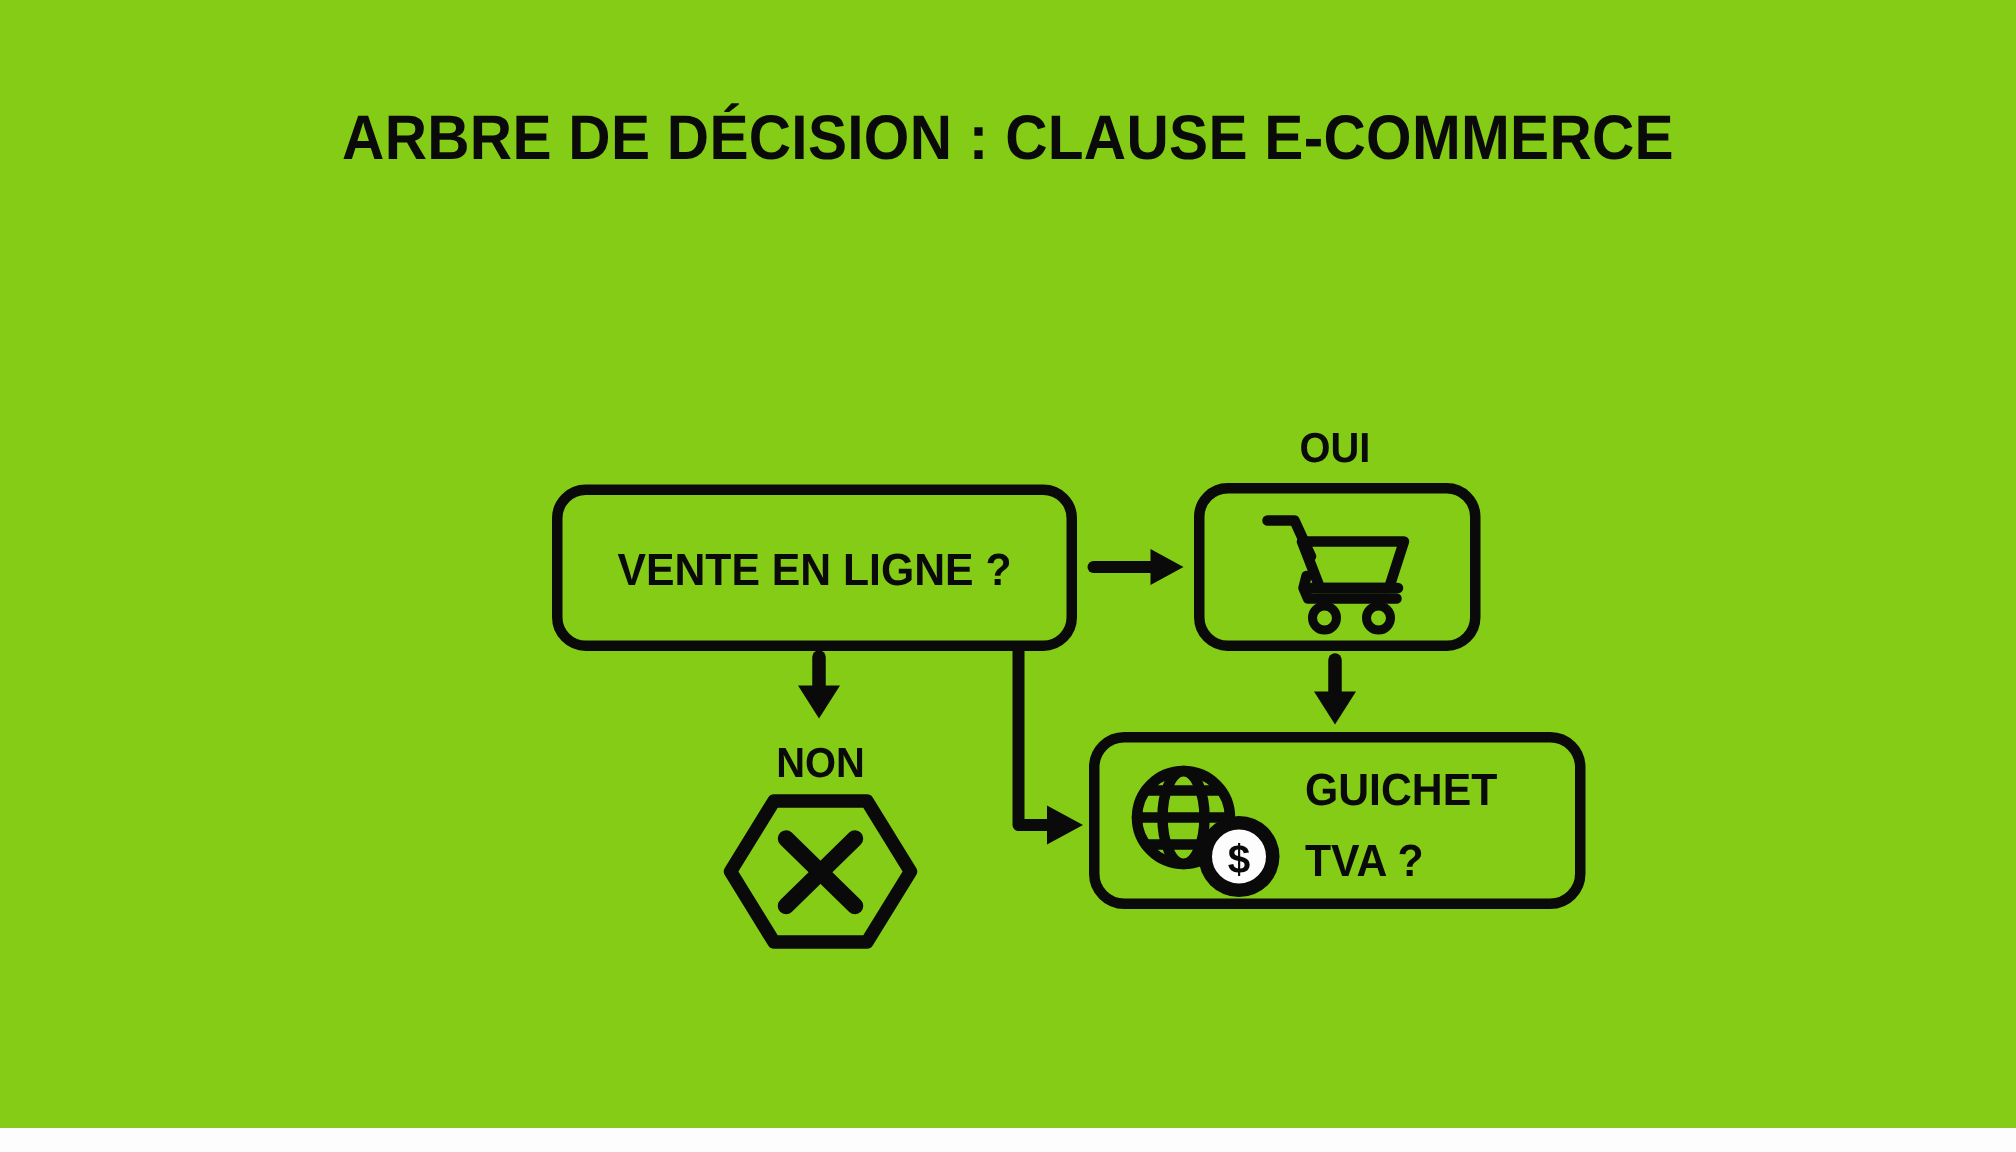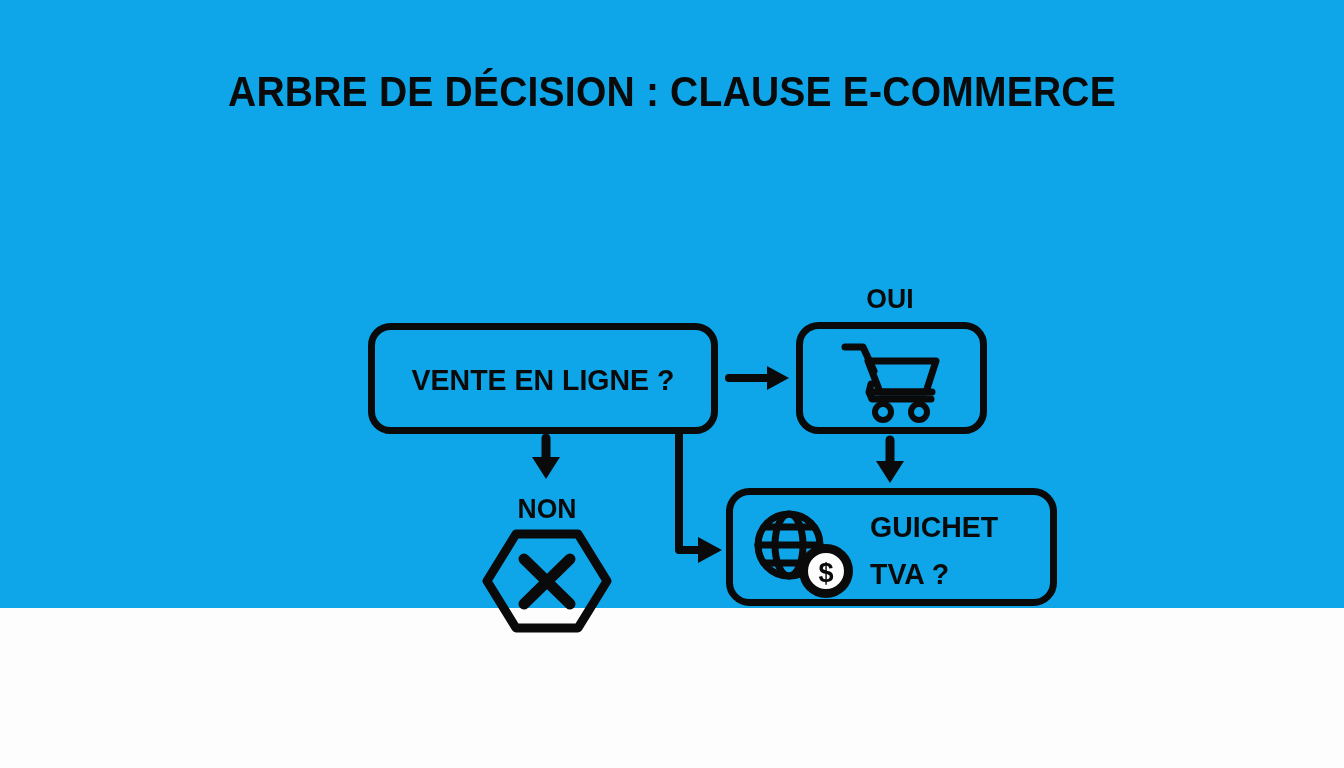--- a/index.html
+++ b/index.html
@@ -10,22 +10,22 @@
   body {
     width: 1344px;
     height: 768px;
     background: #fdfdfd;
     font-family: "Liberation Sans", sans-serif;
     overflow: hidden;
   }
   #canvas {
     position: relative;
     width: 1344px;
-    height: 608px;
-    background: #0ea5e9;
+    height: 752px;
+    background: #84cc16;
   }
   #title {
     position: absolute;
     left: 0;
     top: 68px;
     width: 1344px;
     text-align: center;
     font-family: "Liberation Sans", sans-serif;
     font-weight: 700;
     font-size: 42px;

